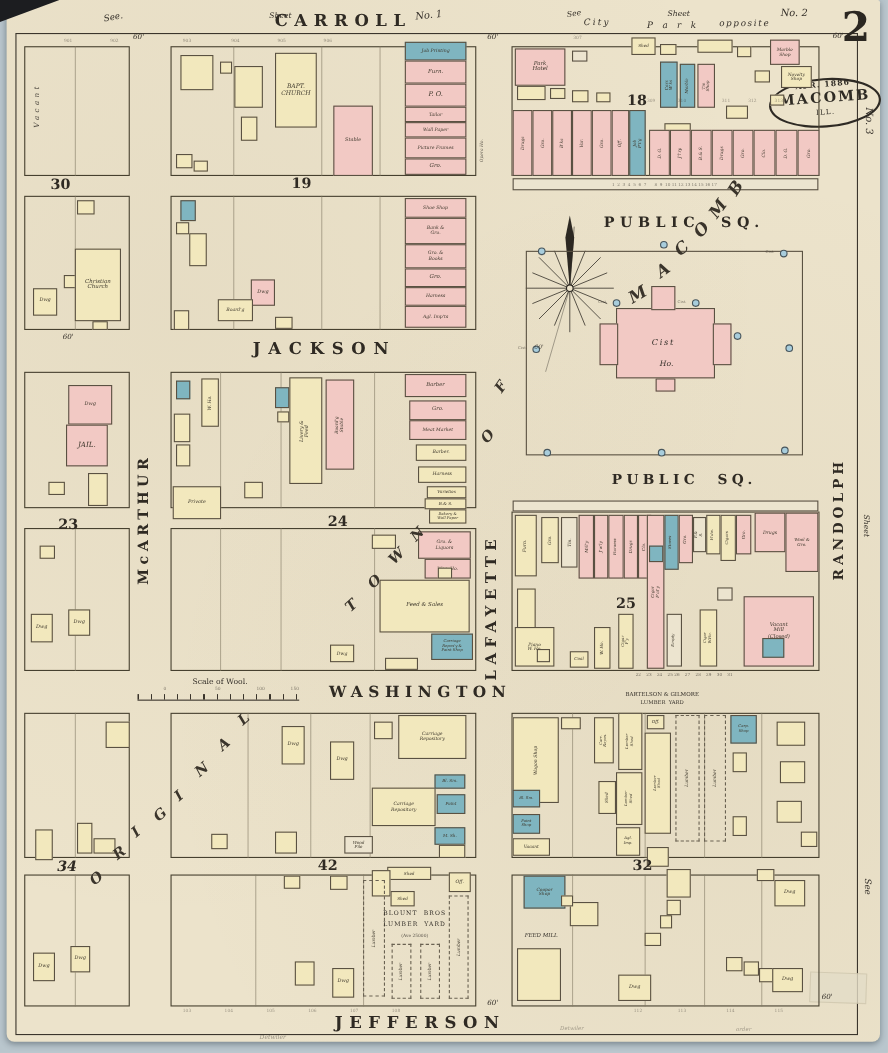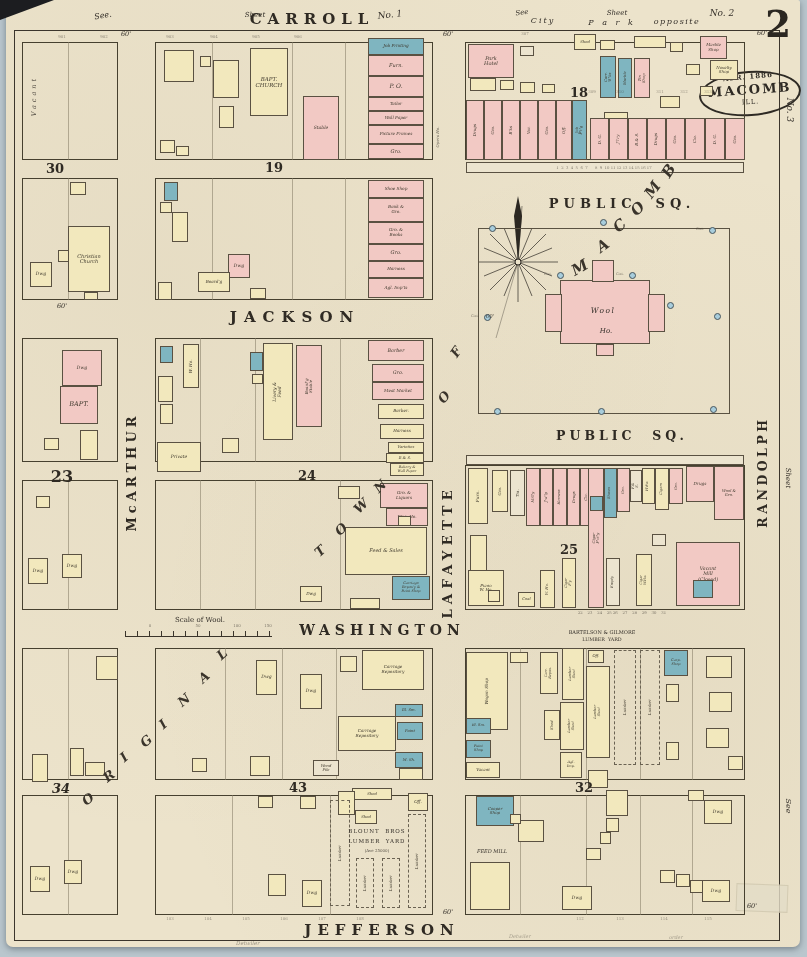--- a/index.html
+++ b/index.html
@@ -120,21 +120,21 @@
       <div class="bld" style="left: 58px; top: 250px; width: 13px; height: 12px; background: rgb(242, 232, 189);"></div>
       <div class="bld" style="left: 68px; top: 226px; width: 42px; height: 66px; background: rgb(242, 232, 189);">
         <span class="bl" style="font-size: 5px;">Christian
 Church</span>
       </div>
       <div class="bld" style="left: 84px; top: 292px; width: 14px; height: 8px; background: rgb(242, 232, 189);"></div>
       <div class="bld" style="left: 62px; top: 350px; width: 40px; height: 36px; background: rgb(242, 201, 196);">
         <span class="bl" style="font-size: 4.5px;">Dwg</span>
       </div>
       <div class="bld" style="left: 60px; top: 386px; width: 38px; height: 38px; background: rgb(242, 201, 196);">
-        <span class="bl" style="font-size: 6.5px;">BAPT.</span>
+        <span class="bl" style="font-size: 6.5px;">JAIL.</span>
       </div>
       <div class="bld x" style="left: 80px; top: 430px; width: 18px; height: 30px; background: rgb(242, 232, 189);"></div>
       <div class="bld" style="left: 44px; top: 438px; width: 15px; height: 12px; background: rgb(242, 232, 189);"></div>
       <div class="bld" style="left: 36px; top: 496px; width: 14px; height: 12px; background: rgb(242, 232, 189);"></div>
       <div class="bld" style="left: 28px; top: 558px; width: 20px; height: 26px; background: rgb(242, 232, 189);">
         <span class="bl" style="font-size: 4.5px;">Dwg</span>
       </div>
       <div class="bld" style="left: 62px; top: 554px; width: 20px; height: 24px; background: rgb(242, 232, 189);">
         <span class="bl" style="font-size: 4.5px;">Dwg</span>
       </div>
@@ -598,25 +598,25 @@
       <div class="ann street" style="left: 382px; top: 630px; font-size: 14px; transform: translate(-50%, -50%) rotate(0deg); letter-spacing: 5px;">WASHINGTON</div>
       <div class="ann street" style="left: 382px; top: 930px; font-size: 15px; transform: translate(-50%, -50%) rotate(0deg); letter-spacing: 6px;">JEFFERSON</div>
       <div class="ann street" style="left: 622px; top: 203px; font-size: 13px; transform: translate(-50%, -50%) rotate(0deg); letter-spacing: 5px;">PUBLIC  SQ.</div>
       <div class="ann street" style="left: 622px; top: 436px; font-size: 12.5px; transform: translate(-50%, -50%) rotate(0deg); letter-spacing: 4px;">PUBLIC  SQ.</div>
       <div class="ann street" style="left: 131px; top: 472px; font-size: 13px; transform: translate(-50%, -50%) rotate(-90deg); letter-spacing: 4px;">McARTHUR</div>
       <div class="ann street" style="left: 448px; top: 552px; font-size: 13.5px; transform: translate(-50%, -50%) rotate(-90deg); letter-spacing: 5px;">LAFAYETTE</div>
       <div class="ann street" style="left: 763px; top: 472px; font-size: 12.5px; transform: translate(-50%, -50%) rotate(-90deg); letter-spacing: 3.5px;">RANDOLPH</div>
       <div class="ann bnum" style="left: 55px; top: 168px; font-size: 13px; transform: translate(-50%, -50%) rotate(0deg);">30</div>
       <div class="ann bnum" style="left: 274px; top: 167px; font-size: 13px; transform: translate(-50%, -50%) rotate(0deg);">19</div>
       <div class="ann bnum" style="left: 579px; top: 92px; font-size: 13px; transform: translate(-50%, -50%) rotate(0deg);">18</div>
-      <div class="ann bnum" style="left: 62px; top: 477px; font-size: 16px; transform: translate(-50%, -50%) rotate(0deg);">23</div>
+      <div class="ann bnum" style="left: 62px; top: 477px; font-size: 13px; transform: translate(-50%, -50%) rotate(0deg);">23</div>
       <div class="ann bnum" style="left: 307px; top: 475px; font-size: 13px; transform: translate(-50%, -50%) rotate(0deg);">24</div>
       <div class="ann bnum" style="left: 569px; top: 549px; font-size: 13px; transform: translate(-50%, -50%) rotate(0deg);">25</div>
       <div class="ann bnum" style="left: 61px; top: 788px; font-size: 13px; transform: translate(-50%, -50%) rotate(0deg); font-style: italic;">34</div>
-      <div class="ann bnum" style="left: 298px; top: 787px; font-size: 13px; transform: translate(-50%, -50%) rotate(0deg);">43</div>
+      <div class="ann bnum" style="left: 298px; top: 787px; font-size: 13px; transform: translate(-50%, -50%) rotate(0deg);">42</div>
       <div class="ann bnum" style="left: 584px; top: 787px; font-size: 13px; transform: translate(-50%, -50%) rotate(0deg);">32</div>
       <div class="ann dl" style="left: 88px; top: 799px; font-size: 13px; transform: translate(-50%, -50%) rotate(-38deg); font-style: italic;">O</div>
       <div class="ann dl" style="left: 109px; top: 776px; font-size: 13px; transform: translate(-50%, -50%) rotate(-38deg); font-style: italic;">R</div>
       <div class="ann dl" style="left: 124px; top: 757px; font-size: 13px; transform: translate(-50%, -50%) rotate(-40deg); font-style: italic;">I</div>
       <div class="ann dl" style="left: 146px; top: 741px; font-size: 13px; transform: translate(-50%, -50%) rotate(-42deg); font-style: italic;">G</div>
       <div class="ann dl" style="left: 163px; top: 724px; font-size: 13px; transform: translate(-50%, -50%) rotate(-40deg); font-style: italic;">I</div>
       <div class="ann dl" style="left: 184px; top: 700px; font-size: 13px; transform: translate(-50%, -50%) rotate(-40deg); font-style: italic;">N</div>
       <div class="ann dl" style="left: 204px; top: 677px; font-size: 13px; transform: translate(-50%, -50%) rotate(-42deg); font-style: italic;">A</div>
       <div class="ann dl" style="left: 222px; top: 654px; font-size: 13px; transform: translate(-50%, -50%) rotate(-42deg); font-style: italic;">L</div>
       <div class="ann dl" style="left: 320px; top: 551px; font-size: 13px; transform: translate(-50%, -50%) rotate(-42deg); font-style: italic;">T</div>
@@ -638,21 +638,21 @@
       <div class="ann" style="left: 543px; top: 21px; font-size: 8px; transform: translate(-50%, -50%) rotate(0deg); letter-spacing: 2px; font-style: italic;">City</div>
       <div class="ann" style="left: 617px; top: 13px; font-size: 7px; transform: translate(-50%, -50%) rotate(0deg); font-style: italic;">Sheet</div>
       <div class="ann" style="left: 612px; top: 23px; font-size: 8px; transform: translate(-50%, -50%) rotate(0deg); letter-spacing: 3px; font-style: italic;">P a r k</div>
       <div class="ann" style="left: 677px; top: 22px; font-size: 8px; transform: translate(-50%, -50%) rotate(0deg); letter-spacing: 1.5px; font-style: italic;">opposite</div>
       <div class="ann" style="left: 722px; top: 13px; font-size: 9px; transform: translate(-50%, -50%) rotate(0deg); font-style: italic;">No. 2</div>
       <div class="ann" style="left: 789px; top: 110px; font-size: 9px; transform: translate(-50%, -50%) rotate(90deg); font-style: italic;">No. 3</div>
       <div class="ann" style="left: 787px; top: 478px; font-size: 7px; transform: translate(-50%, -50%) rotate(90deg); font-style: italic;">Sheet</div>
       <div class="ann" style="left: 788px; top: 806px; font-size: 8px; transform: translate(-50%, -50%) rotate(90deg); font-style: italic;">See</div>
       <div class="ann" style="left: 34px; top: 96px; font-size: 6.5px; transform: translate(-50%, -50%) rotate(-90deg); letter-spacing: 3px; font-style: italic; opacity: 0.85;">Vacant</div>
       <div class="ann" style="left: 438px; top: 137px; font-size: 4px; transform: translate(-50%, -50%) rotate(-90deg); font-style: italic; opacity: 0.75;">Opera Ho.</div>
-      <div class="ann" style="left: 603px; top: 311px; font-size: 7.5px; transform: translate(-50%, -50%) rotate(0deg); letter-spacing: 1.5px; font-style: italic;">Wool</div>
+      <div class="ann" style="left: 603px; top: 311px; font-size: 7.5px; transform: translate(-50%, -50%) rotate(0deg); letter-spacing: 1.5px; font-style: italic;">Cist</div>
       <div class="ann" style="left: 606px; top: 331px; font-size: 7px; transform: translate(-50%, -50%) rotate(0deg); font-style: italic;">Ho.</div>
       <div class="ann" style="left: 548px; top: 275px; font-size: 3.5px; transform: translate(-50%, -50%) rotate(0deg); opacity: 0.6;">Cist.</div>
       <div class="ann" style="left: 620px; top: 275px; font-size: 3.5px; transform: translate(-50%, -50%) rotate(0deg); opacity: 0.6;">Cist.</div>
       <div class="ann" style="left: 700px; top: 230px; font-size: 3.5px; transform: translate(-50%, -50%) rotate(0deg); opacity: 0.6;">Cist.</div>
       <div class="ann" style="left: 475px; top: 317px; font-size: 3.5px; transform: translate(-50%, -50%) rotate(0deg); opacity: 0.6;">Cist.</div>
       <div class="ann" style="left: 200px; top: 620px; font-size: 7px; transform: translate(-50%, -50%) rotate(0deg);">Scale of Wool.</div>
       <div class="ann" style="left: 150px; top: 626px; font-size: 4px; transform: translate(-50%, -50%) rotate(0deg); opacity: 0.6;">0</div>
       <div class="ann" style="left: 198px; top: 626px; font-size: 4px; transform: translate(-50%, -50%) rotate(0deg); opacity: 0.6;">50</div>
       <div class="ann" style="left: 237px; top: 626px; font-size: 4px; transform: translate(-50%, -50%) rotate(0deg); opacity: 0.6;">100</div>
       <div class="ann" style="left: 268px; top: 626px; font-size: 4px; transform: translate(-50%, -50%) rotate(0deg); opacity: 0.6;">150</div>

